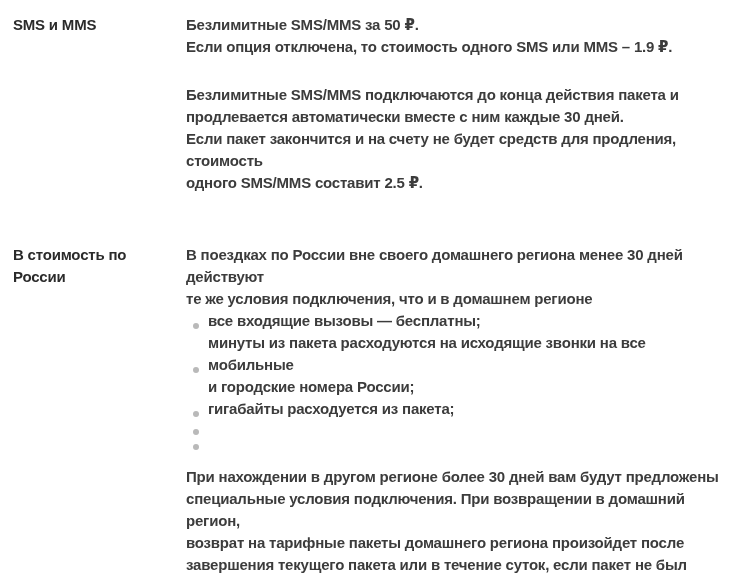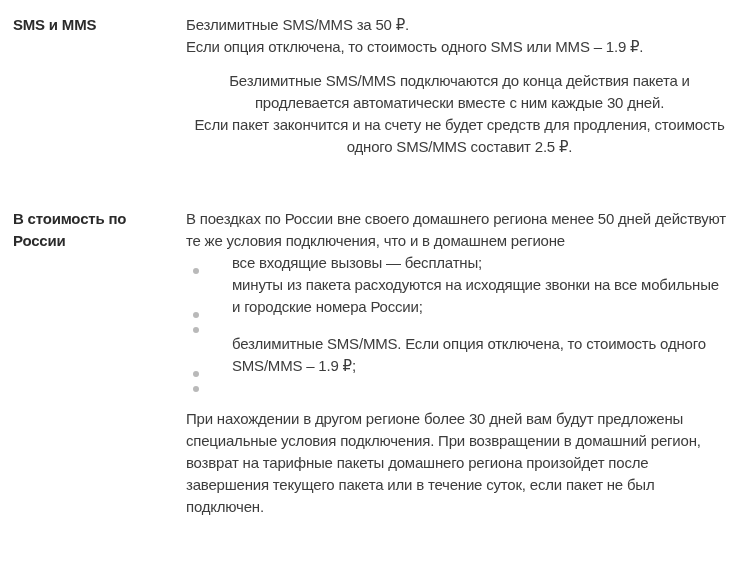--- a/index.html
+++ b/index.html
@@ -31,35 +31,34 @@
     align-items: start;
   }
   .section + .section { margin-top: 50px; }
   .heading {
     font-size: 15px;
     font-weight: bold;
     color: var(--heading-color);
     line-height: 22px;
     padding-right: 10px;
   }
-  .content { min-width: 0; }
+  .content { min-width: 0; font-weight: bold; }
   .para {
     white-space: pre-line;
     margin: 0;
   }
-  .para + .para { margin-top: 12px; text-align: center; }
+  .para + .para { margin-top: 26px; }
   .bullets {
     list-style: none;
     margin: 0;
     padding: 0;
   }
   .bullet {
     display: flex;
-    align-items: flex-end;
-    gap: 24px;
+    align-items: center;
   }
   .bullet-dot {
     flex: none;
     width: 6px;
     height: 6px;
     border-radius: 50%;
     background: var(--bullet-color);
     margin: 9px 9px 0 7px;
   }
   .bullet-text { white-space: pre-line; }
@@ -78,39 +77,38 @@
       <p class="para">Безлимитные SMS/MMS подключаются до конца действия пакета и
 продлевается автоматически вместе с ним каждые 30 дней.
 Если пакет закончится и на счету не будет средств для продления, стоимость
 одного SMS/MMS составит 2.5 ₽.</p>
     </div>
   </section>
 
   <section class="section">
     <div class="heading">В стоимость по России</div>
     <div class="content">
-      <p class="para">В поездках по России вне своего домашнего региона менее 50 дней действуют
+      <p class="para">В поездках по России вне своего домашнего региона менее 30 дней действуют
 те же условия подключения, что и в домашнем регионе</p>
       <ul class="bullets">
         <li class="bullet">
           <span class="bullet-dot"></span>
           <span class="bullet-text">все входящие вызовы — бесплатны;</span>
         </li>
         <li class="bullet">
           <span class="bullet-dot"></span>
           <span class="bullet-text">минуты из пакета расходуются на исходящие звонки на все мобильные
 и городские номера России;</span>
         </li>
         <li class="bullet">
           <span class="bullet-dot"></span>
+          <span class="bullet-text">гигабайты расходуется из пакета;</span>
         </li>
         <li class="bullet">
           <span class="bullet-dot"></span>
-          <span class="bullet-text">безлимитные SMS/MMS. Если опция отключена, то стоимость одного
-SMS/MMS – 1.9 ₽;</span>
         </li>
         <li class="bullet">
           <span class="bullet-dot"></span>
         </li>
       </ul>
       <p class="para outro">При нахождении в другом регионе более 30 дней вам будут предложены
 специальные условия подключения. При возвращении в домашний регион,
 возврат на тарифные пакеты домашнего региона произойдет после
 завершения текущего пакета или в течение суток, если пакет не был
 подключен.</p>

